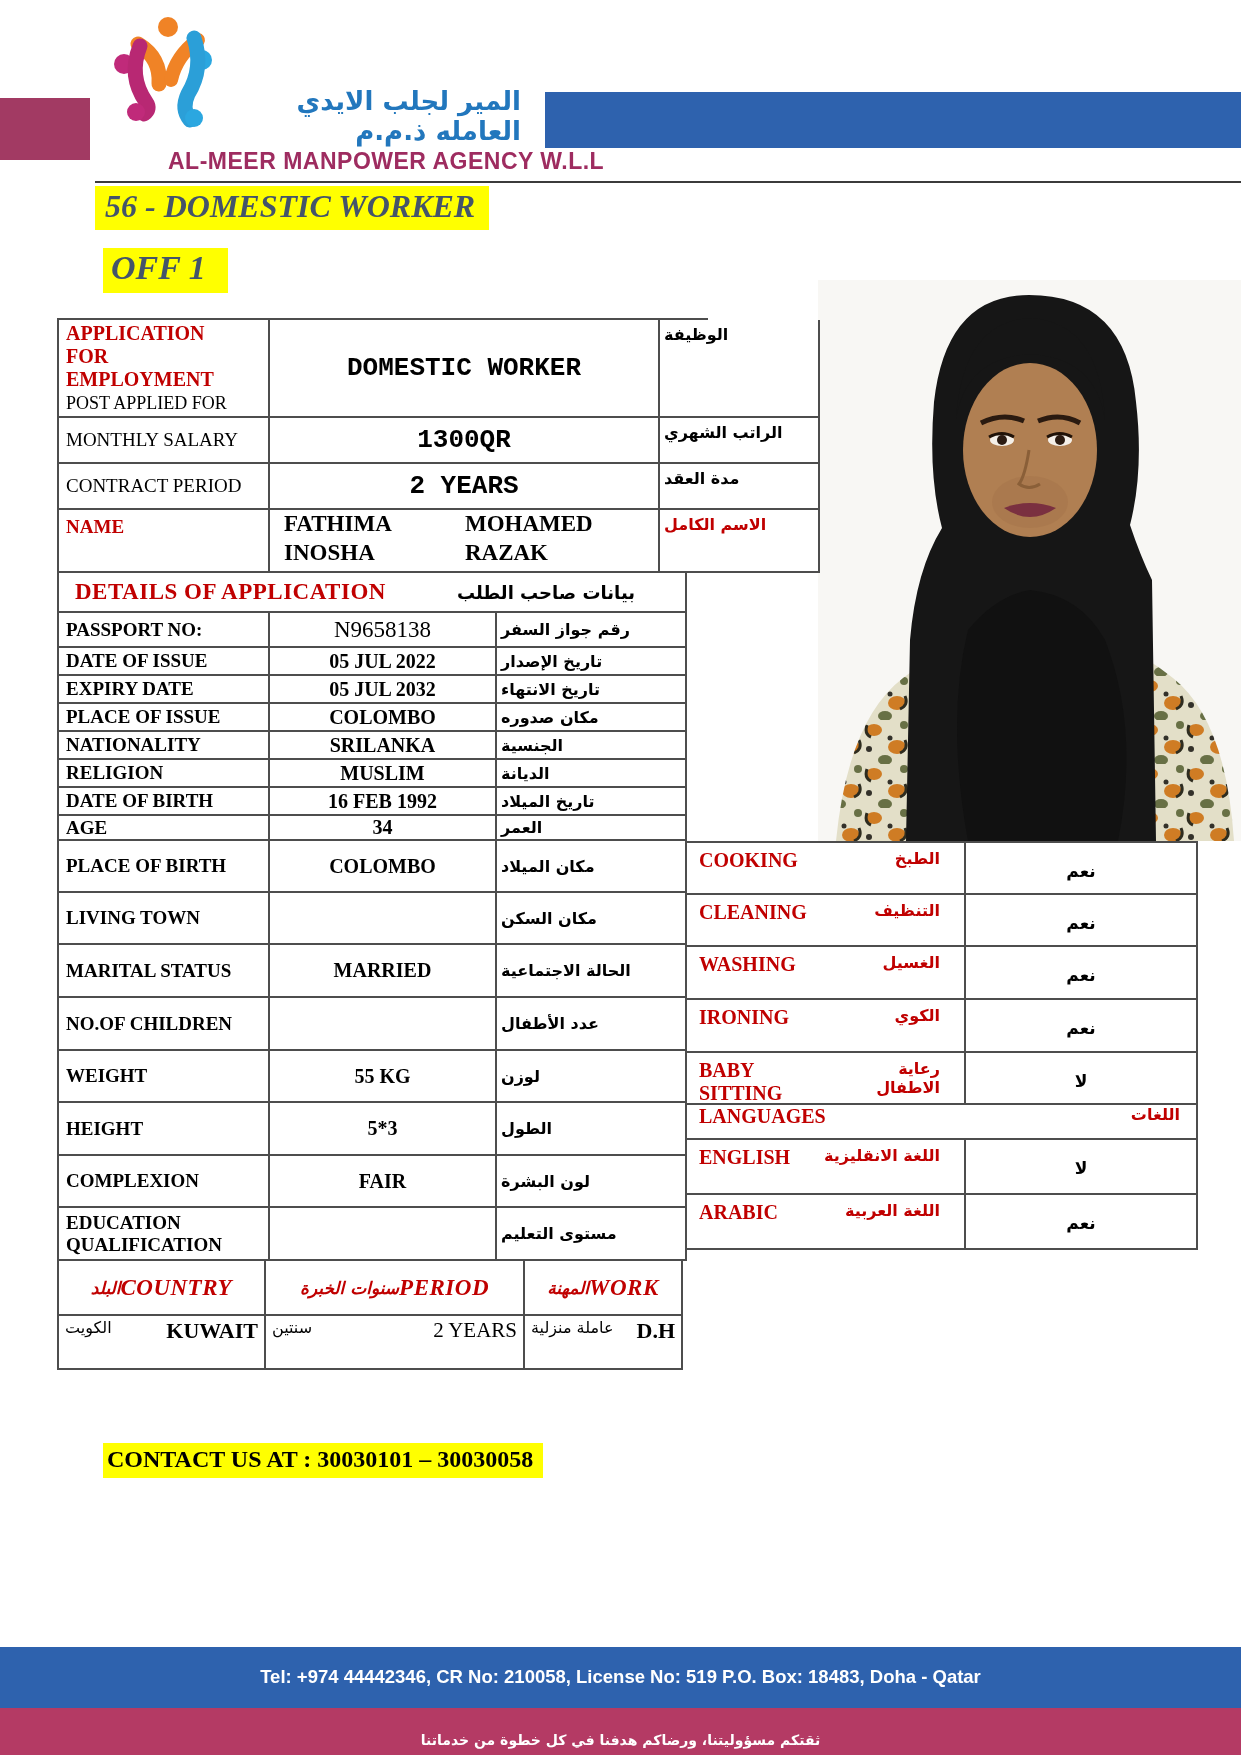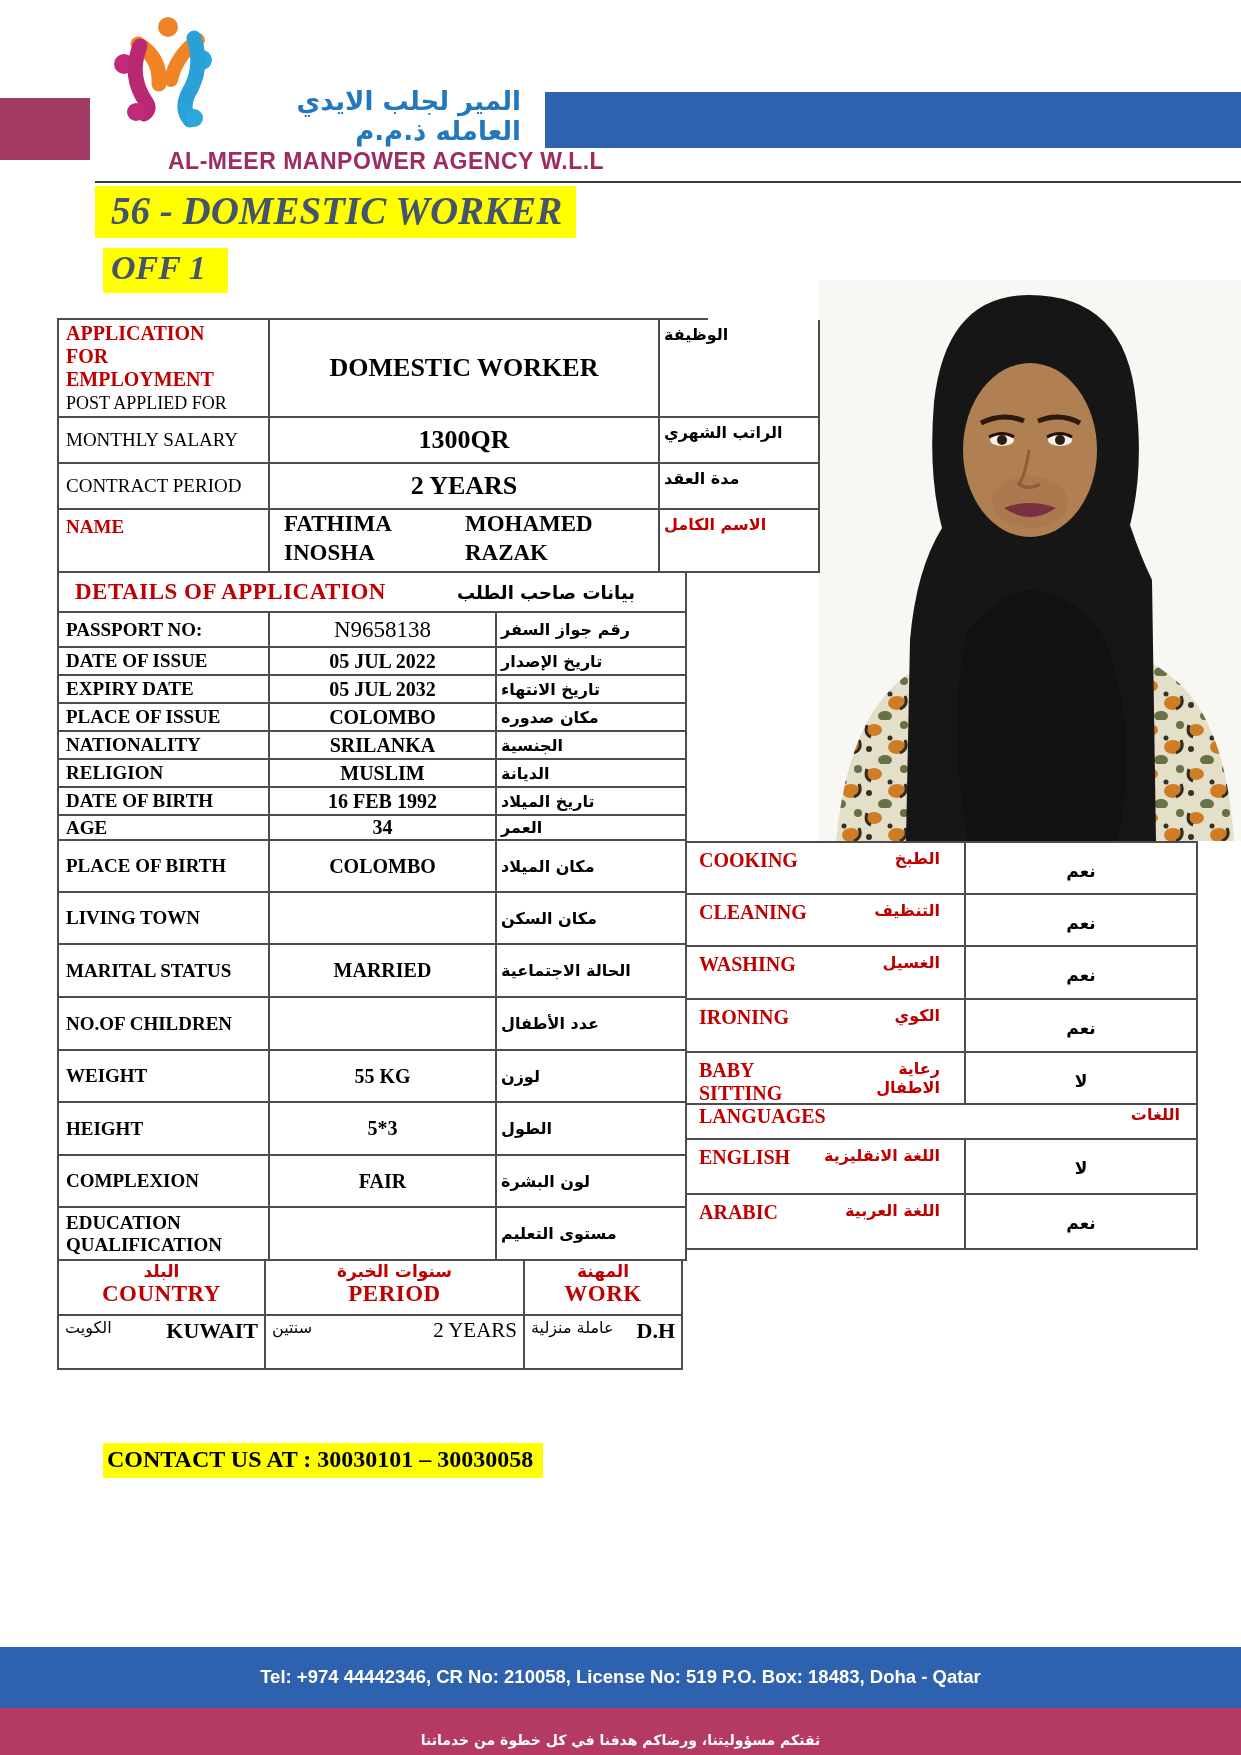--- a/index.html
+++ b/index.html
@@ -9,42 +9,42 @@
   .maroon-rect{position:absolute;left:0;top:98px;width:90px;height:62px;background:#a23a63;}
   .blue-rect{position:absolute;left:545px;top:92px;width:696px;height:56px;background:#2e62ae;}
   .logo{position:absolute;left:98px;top:14px;width:132px;height:120px;}
   .logo-arabic{position:absolute;left:225px;top:86px;width:296px;text-align:right;direction:rtl;
         font-family:"DejaVu Sans", sans-serif;font-weight:bold;font-size:26px;color:#2277bd;}
   .agency-name{position:absolute;left:168px;top:148px;font-family:"Liberation Sans", sans-serif;
         font-weight:bold;font-size:23px;letter-spacing:.5px;color:#9e2c60;white-space:nowrap;}
   .top-line{position:absolute;left:95px;top:181px;width:1146px;height:2px;background:#3b3b3b;}
   
   .title-main{position:absolute;left:95px;top:186px;background:#ffff00;color:#44546a;
-        font-style:italic;font-weight:bold;font-size:39px;padding:2px 14px 5px 16px;white-space:nowrap;}
+        font-style:italic;font-weight:bold;font-size:32px;padding:2px 14px 5px 10px;white-space:nowrap;}
   .title-off{position:absolute;left:103px;top:248px;background:#ffff00;color:#44546a;
         font-style:italic;font-weight:bold;font-size:34px;padding:1px 22px 6px 8px;white-space:nowrap;}
   
   .photo{position:absolute;left:818px;top:280px;width:423px;height:561px;}
   
   .cell{box-sizing:border-box;border-right:2px solid #4d4d4d;border-bottom:2px solid #4d4d4d;
         display:flex;align-items:center;overflow:hidden;}
   .lbl{padding-left:7px;font-size:19px;}
   .val{justify-content:center;text-align:center;font-weight:bold;font-size:20px;}
   .ar{justify-content:flex-end;direction:rtl;padding-left:4px;padding-right:8px;
       font-family:"DejaVu Sans", sans-serif;font-weight:bold;font-size:16px;}
   .red{color:#c00000;}
   
   .top-table{position:absolute;left:57px;top:318px;width:651px;box-sizing:border-box;
         border-top:2px solid #4d4d4d;border-left:2px solid #4d4d4d;display:grid;
         grid-template-columns:211px 390px 160px;grid-template-rows:98px 46px 46px 63px;}
   .top-table .ar{align-items:flex-start;padding-top:5px;}
   .post-label{display:flex;flex-direction:column;justify-content:center;align-items:flex-start;}
   .post-red{display:block;width:150px;font-weight:bold;font-size:20px;color:#c00000;line-height:1.15;}
   .post-black{display:block;font-size:18px;margin-top:2px;}
-  .big-val{font-size:26px;}
+  .big-val{font-size:26px;font-family:Liberation Mono, monospace;}
   .name-val{flex-direction:row;align-items:flex-start;justify-content:center;
         padding-left:14px;font-size:23px;line-height:1.25;text-align:left;}
   
   .details-banner{position:absolute;left:57px;top:573px;width:630px;height:40px;box-sizing:border-box;
         border-left:2px solid #4d4d4d;border-right:2px solid #4d4d4d;border-bottom:2px solid #4d4d4d;
         display:flex;align-items:center;justify-content:space-between;padding:0 50px 0 16px;}
   .details-banner .en{font-weight:bold;font-size:23px;color:#c00000;letter-spacing:.5px;}
   .details-banner .arb{font-family:"DejaVu Sans", sans-serif;font-weight:bold;font-size:18px;direction:rtl;}
   
   .details-table{position:absolute;left:57px;top:613px;width:697px;box-sizing:border-box;
@@ -59,21 +59,21 @@
   .sk-lbl{justify-content:space-between;padding:0 24px 0 14px;align-items:flex-start;padding-top:6px;}
   .sk-en{font-weight:bold;font-size:20px;color:#c00000;}
   .sk-ar{font-family:"DejaVu Sans", sans-serif;font-weight:bold;font-size:16px;color:#c00000;direction:rtl;}
   .sk-val{justify-content:center;align-items:flex-start;padding-top:18px;
         font-family:"DejaVu Sans", sans-serif;font-weight:bold;font-size:17px;direction:rtl;}
   .sk-span{grid-column:1/-1;justify-content:space-between;padding:0 16px 0 14px;}
   
   .exp-table{position:absolute;left:57px;top:1261px;width:628px;box-sizing:border-box;
         border-left:2px solid #4d4d4d;display:grid;grid-template-columns:207px 259px 158px;
         grid-template-rows:55px 54px;}
-  .ex-h{flex-direction:column;justify-content:flex-start;}
+  .ex-h{flex-direction:row;justify-content:center;font-style:italic;}
   .ex-h .h-ar{font-family:"DejaVu Sans", sans-serif;font-weight:bold;font-size:17px;color:#c00000;direction:rtl;}
   .ex-h .h-en{font-weight:bold;font-size:23px;color:#c00000;letter-spacing:.5px;}
   .ex-d{flex-direction:row;align-items:stretch;justify-content:space-between;padding:2px 6px 8px 6px;}
   .ex-d .d-ar{font-family:"DejaVu Sans", sans-serif;font-size:16px;text-align:right;direction:rtl;}
   .ex-d .d-en{font-size:22px;font-weight:bold;text-align:left;padding-left:4px;}
   .ex-d .d-en.plain{font-weight:normal;font-size:21px;}
   
   .contact{position:absolute;left:103px;top:1443px;background:#ffff00;
         font-weight:bold;font-size:24px;padding:3px 10px 5px 4px;white-space:nowrap;}
   

